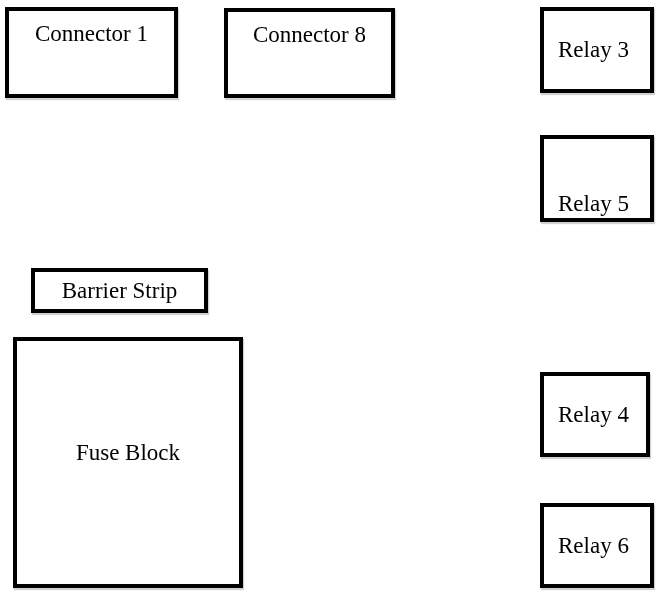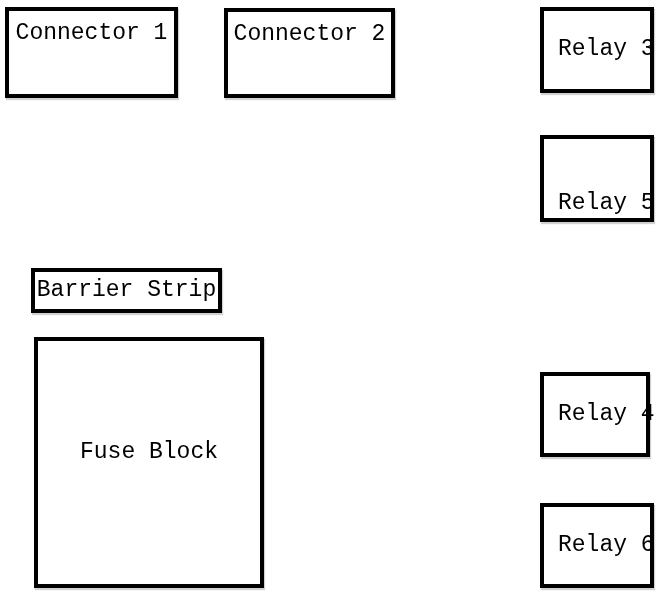--- a/index.html
+++ b/index.html
@@ -6,21 +6,21 @@
     margin: 0;
     padding: 0;
     background: #ffffff;
   }
   #canvas {
     position: relative;
     width: 661px;
     height: 600px;
     background: #ffffff;
     overflow: hidden;
-    font-family: Liberation Mono, monospace;
+    font-family: Liberation Serif, serif;
   }
   .dbox {
     position: absolute;
     box-sizing: border-box;
     border: 4px solid #000000;
     background: #ffffff;
     box-shadow: 1px 2px 1px rgba(0,0,0,0.18);
     display: flex;
     color: #000000;
     font-size: 23px;
@@ -37,39 +37,38 @@
     padding-top: 9px;
   }
   .align-center {
     justify-content: center;
     align-items: center;
   }
   .align-center-high {
     justify-content: center;
     align-items: center;
     padding-bottom: 19px;
-    margin-left: 21px;
   }
   .align-center-left {
     justify-content: flex-start;
     align-items: center;
     padding-left: 14px;
   }
 </style>
 </head>
 <body>
 
 <div id="canvas" style="background: rgb(255, 255, 255);">
     <div class="dbox align-top-center" style="left: 5px; top: 7px; width: 173px; height: 91px; border-color: rgb(0, 0, 0); color: rgb(0, 0, 0);">
     <span class="lbl">Connector 1</span>
   </div>
     <div class="dbox align-top-center" style="left: 224px; top: 8px; width: 171px; height: 90px; border-color: rgb(0, 0, 0); color: rgb(0, 0, 0);">
-    <span class="lbl">Connector 2</span>
+    <span class="lbl">Connector 8</span>
   </div>
-    <div class="dbox align-center" style="left: 31px; top: 268px; width: 191px; height: 45px; border-color: rgb(0, 0, 0); color: rgb(0, 0, 0);">
+    <div class="dbox align-center" style="left: 31px; top: 268px; width: 177px; height: 45px; border-color: rgb(0, 0, 0); color: rgb(0, 0, 0);">
     <span class="lbl">Barrier Strip</span>
   </div>
     <div class="dbox align-center-high" style="left: 13px; top: 337px; width: 230px; height: 251px; border-color: rgb(0, 0, 0); color: rgb(0, 0, 0);">
     <span class="lbl">Fuse Block</span>
   </div>
     <div class="dbox align-center-left" style="left: 540px; top: 7px; width: 114px; height: 86px; border-color: rgb(0, 0, 0); color: rgb(0, 0, 0);">
     <span class="lbl">Relay 3</span>
   </div>
     <div class="dbox align-center-left" style="left: 540px; top: 135px; width: 114px; height: 87px; border-color: rgb(0, 0, 0); color: rgb(0, 0, 0); align-items: flex-end;">
     <span class="lbl">Relay 5</span>

